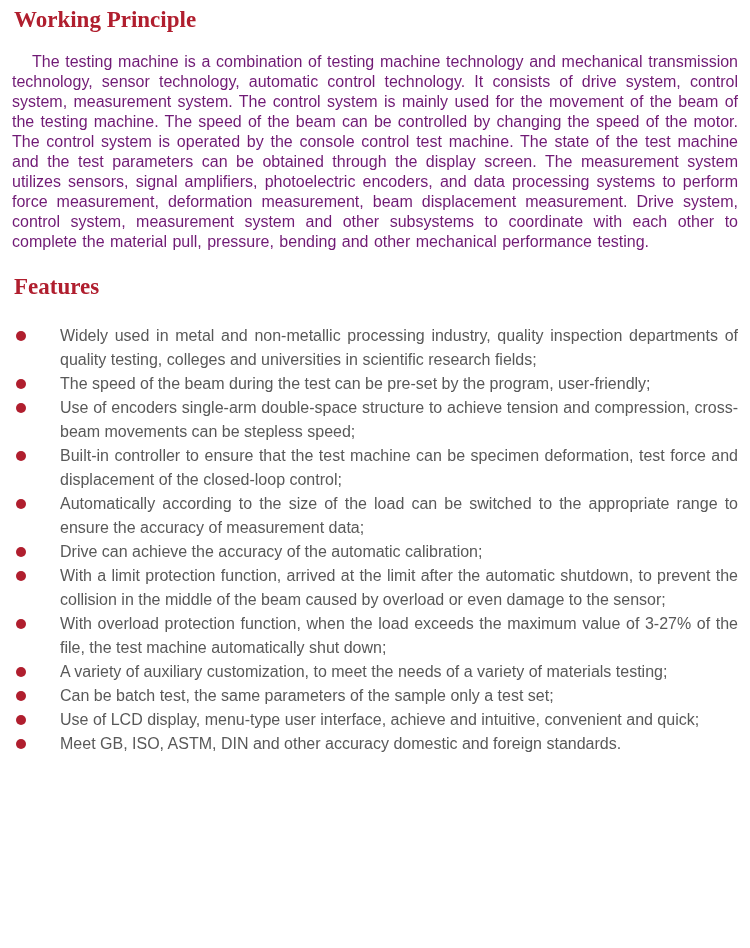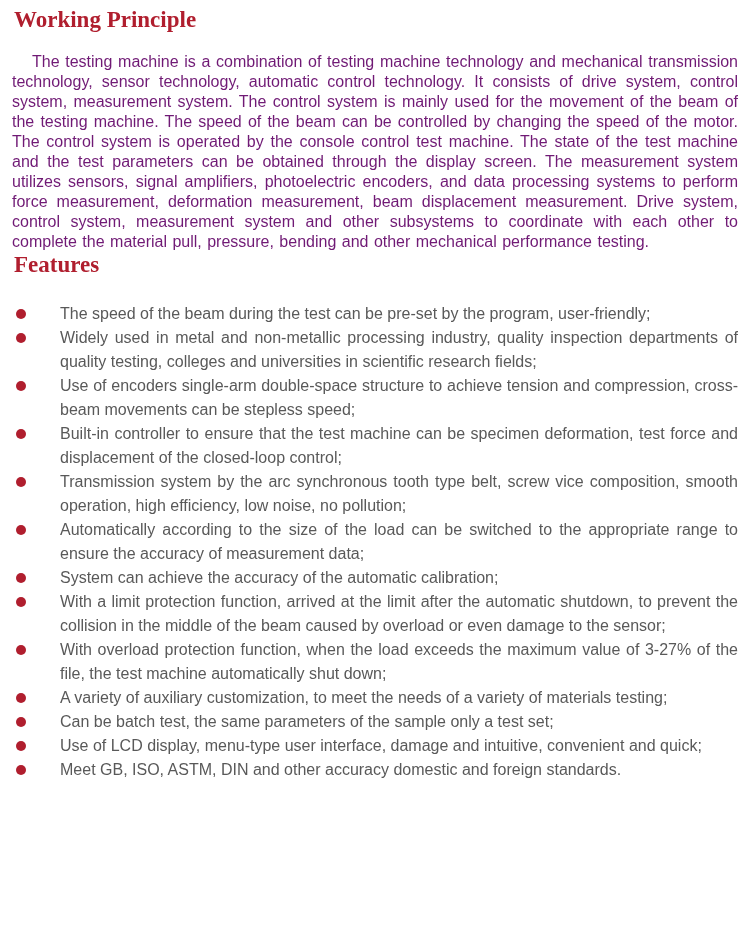--- a/index.html
+++ b/index.html
@@ -25,20 +25,21 @@
     font-size: 23px;
     line-height: 26px;
     color: #b01e2e;
     margin: 0;
     padding-left: 2px;
   }
   .heading-working {
     padding-top: 7px;
   }
   .heading-features {
+    margin-top: 22px;
   }
   .body-paragraph {
     margin: 19px 0 0 0;
     font-size: 16px;
     line-height: 20px;
     color: #701a75;
     text-align: justify;
     text-indent: 20px;
     word-spacing: 1px;
   }
@@ -75,65 +76,61 @@
 
   <h1 class="section-heading heading-working">Working Principle</h1>
 
   <p class="body-paragraph">The testing machine is a combination of testing machine technology and mechanical transmission technology, sensor technology, automatic control technology. It consists of drive system, control system, measurement system. The control system is mainly used for the movement of the beam of the testing machine. The speed of the beam can be controlled by changing the speed of the motor. The control system is operated by the console control test machine. The state of the test machine and the test parameters can be obtained through the display screen. The measurement system utilizes sensors, signal amplifiers, photoelectric encoders, and data processing systems to perform force measurement, deformation measurement, beam displacement measurement. Drive system, control system, measurement system and other subsystems to coordinate with each other to complete the material pull, pressure, bending and other mechanical performance testing.</p>
 
   <h1 class="section-heading heading-features">Features</h1>
 
   <ul class="features-list">
     <li>
       <span class="bullet"></span>
-      <span class="li-text">The speed of the beam during the test can be pre-set by the program, user-friendly;</span>
+      <span class="li-text">Widely used in metal and non-metallic processing industry, quality inspection departments of quality testing, colleges and universities in scientific research fields;</span>
     </li>
     <li>
       <span class="bullet"></span>
-      <span class="li-text">Widely used in metal and non-metallic processing industry, quality inspection departments of quality testing, colleges and universities in scientific research fields;</span>
+      <span class="li-text">The speed of the beam during the test can be pre-set by the program, user-friendly;</span>
     </li>
     <li>
       <span class="bullet"></span>
       <span class="li-text">Use of encoders single-arm double-space structure to achieve tension and compression, cross-beam movements can be stepless speed;</span>
     </li>
     <li>
       <span class="bullet"></span>
       <span class="li-text">Built-in controller to ensure that the test machine can be specimen deformation, test force and displacement of the closed-loop control;</span>
     </li>
     <li>
       <span class="bullet"></span>
-      <span class="li-text">Transmission system by the arc synchronous tooth type belt, screw vice composition, smooth operation, high efficiency, low noise, no pollution;</span>
-    </li>
-    <li>
-      <span class="bullet"></span>
       <span class="li-text">Automatically according to the size of the load can be switched to the appropriate range to ensure the accuracy of measurement data;</span>
     </li>
     <li>
       <span class="bullet"></span>
-      <span class="li-text">System can achieve the accuracy of the automatic calibration;</span>
+      <span class="li-text">Drive can achieve the accuracy of the automatic calibration;</span>
     </li>
     <li>
       <span class="bullet"></span>
       <span class="li-text">With a limit protection function, arrived at the limit after the automatic shutdown, to prevent the collision in the middle of the beam caused by overload or even damage to the sensor;</span>
     </li>
     <li>
       <span class="bullet"></span>
       <span class="li-text">With overload protection function, when the load exceeds the maximum value of 3-27% of the file, the test machine automatically shut down;</span>
     </li>
     <li>
       <span class="bullet"></span>
       <span class="li-text">A variety of auxiliary customization, to meet the needs of a variety of materials testing;</span>
     </li>
     <li>
       <span class="bullet"></span>
       <span class="li-text">Can be batch test, the same parameters of the sample only a test set;</span>
     </li>
     <li>
       <span class="bullet"></span>
-      <span class="li-text">Use of LCD display, menu-type user interface, damage and intuitive, convenient and quick;</span>
+      <span class="li-text">Use of LCD display, menu-type user interface, achieve and intuitive, convenient and quick;</span>
     </li>
     <li>
       <span class="bullet"></span>
       <span class="li-text">Meet GB, ISO, ASTM, DIN and other accuracy domestic and foreign standards.</span>
     </li>
   </ul>
 
 </main>
 
 </body></html>

